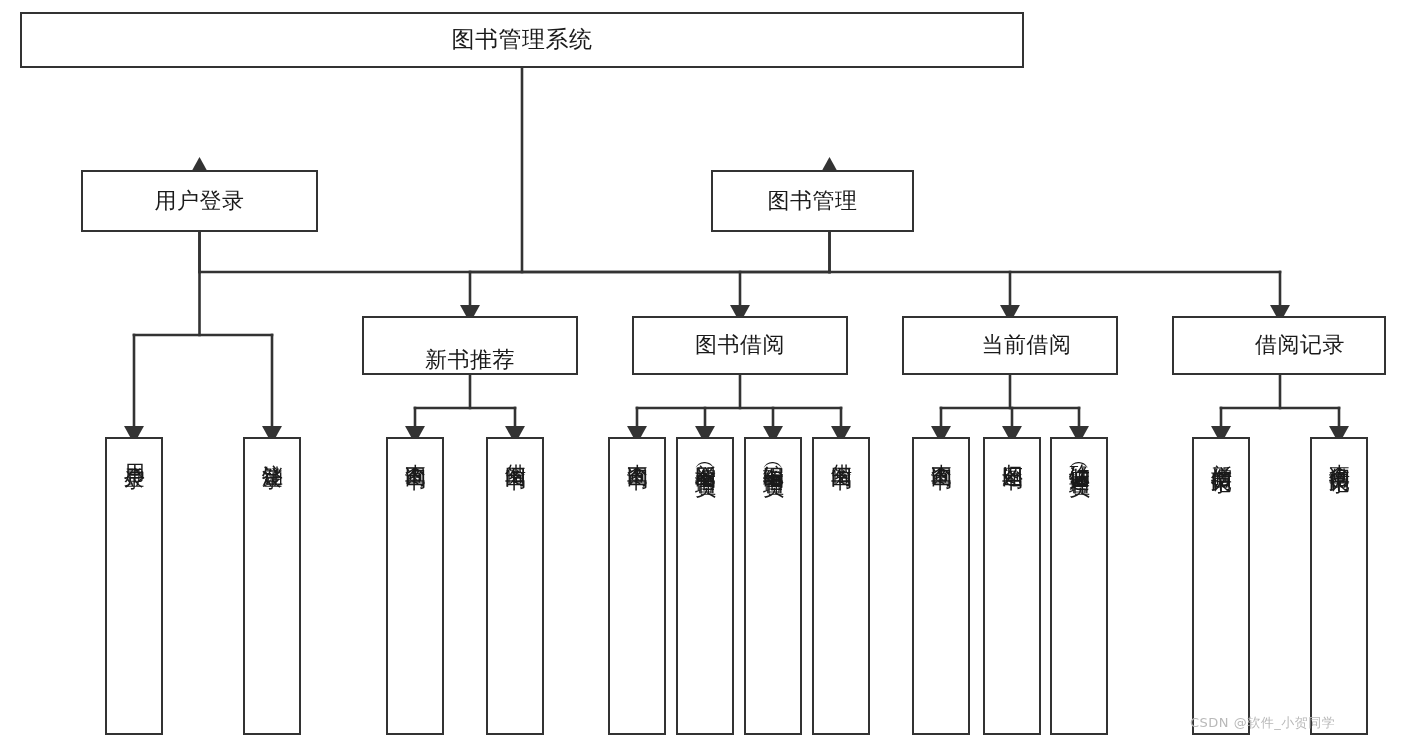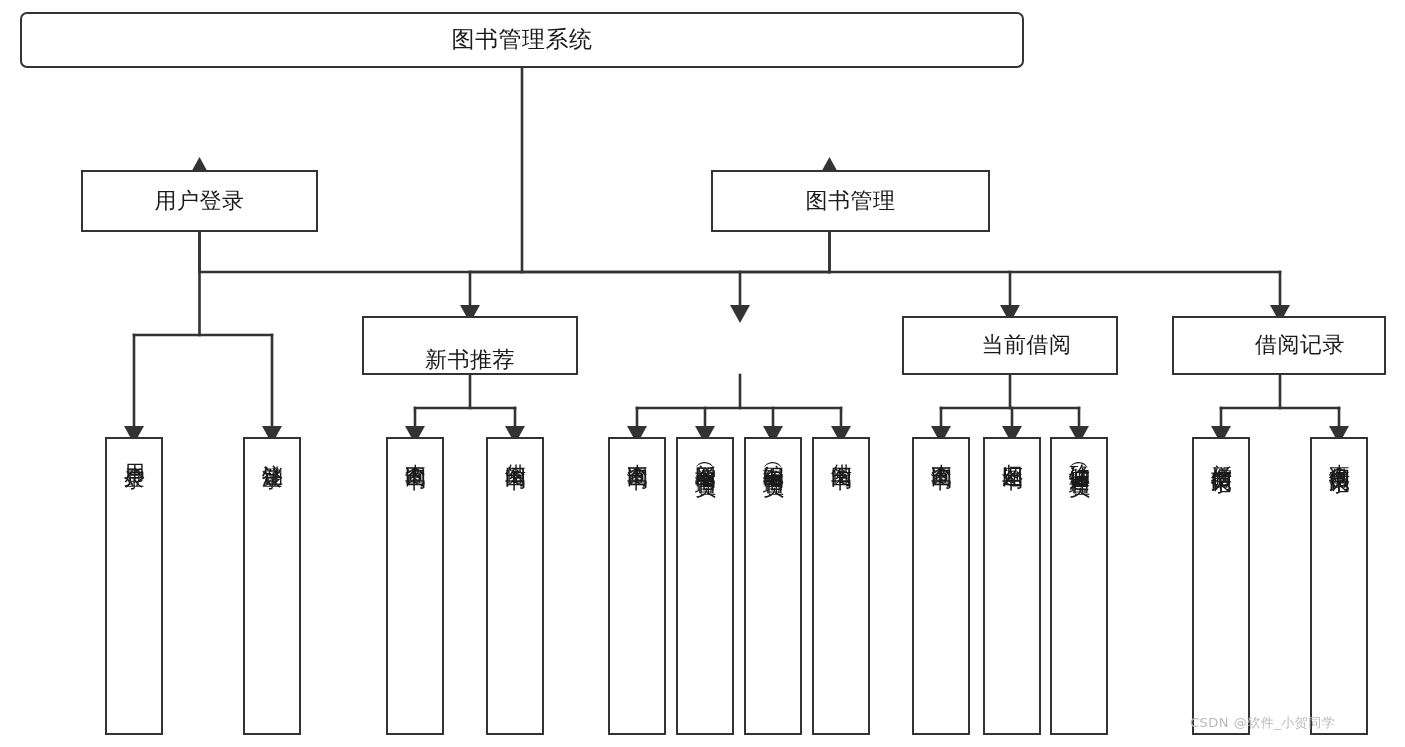--- a/index.html
+++ b/index.html
@@ -114,36 +114,39 @@
         <path d="M941 408 L941 434" marker-end="url(#arrowhead)"></path>
         <path d="M1012 408 L1012 434" marker-end="url(#arrowhead)"></path>
         <path d="M1079 408 L1079 434" marker-end="url(#arrowhead)"></path>
         <path d="M1280 375 L1280 408"></path>
         <path d="M1221 408 L1339 408"></path>
         <path d="M1221 408 L1221 434" marker-end="url(#arrowhead)"></path>
         <path d="M1339 408 L1339 434" marker-end="url(#arrowhead)"></path>
       </g>
   </svg>
 
-  <div class="node root horizontal" style="left:20px; top:12px; width:1004px; height:56px;border-radius:7px;">
+  <div class="node root horizontal" style="left:20px; top:12px; width:1004px; height:56px;">
     <span class="node-label">图书管理系统</span>
   </div>
 
   <div class="node horizontal" style="left:81px; top:170px; width:237px; height:62px;">
     <span class="node-label">用户登录</span>
   </div>
 
-  <div class="node horizontal" style="left:711px; top:170px; width:279px; height:62px;">
+  <div class="node horizontal" style="left:711px; top:170px; width:203px; height:62px;">
     <span class="node-label">图书管理</span>
   </div>
 
   <div class="node horizontal" style="left:362px; top:316px; width:216px; height:59px;align-items:flex-end;">
     <span class="node-label">新书推荐</span>
   </div>
 
+  <div class="node horizontal" style="left:632px; top:316px; width:216px; height:59px;">
+    <span class="node-label">图书借阅</span>
+  </div>
 
   <div class="node horizontal" style="left:902px; top:316px; width:216px; height:59px;padding-left:33px;">
     <span class="node-label">当前借阅</span>
   </div>
 
   <div class="node horizontal" style="left:1172px; top:316px; width:214px; height:59px;padding-left:42px;">
     <span class="node-label">借阅记录</span>
   </div>
 
   <div class="node vertical" style="left:105px; top:437px; width:58px; height:298px;">

